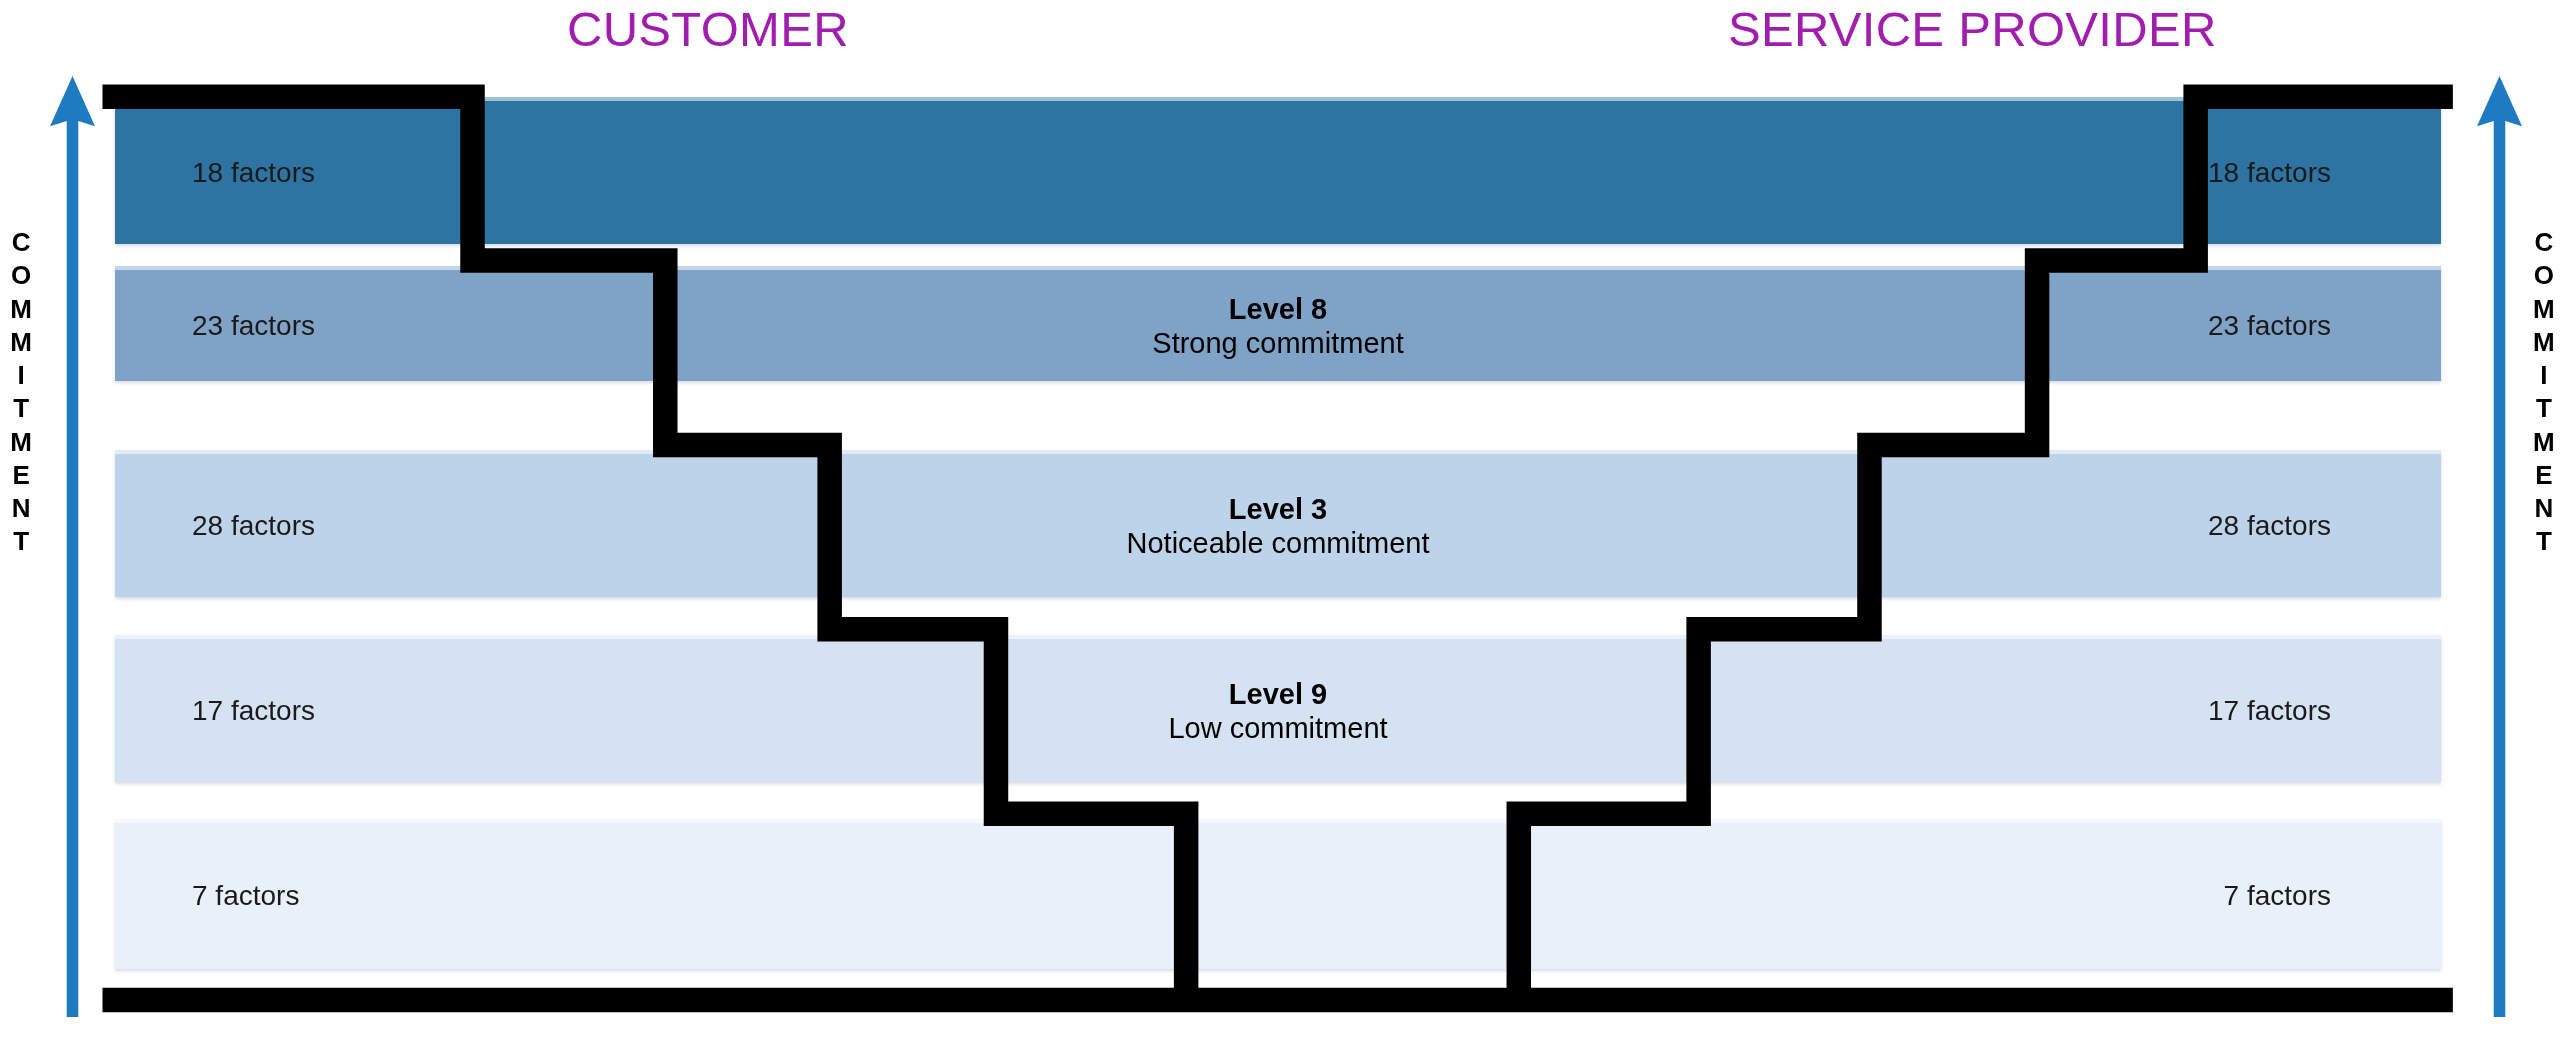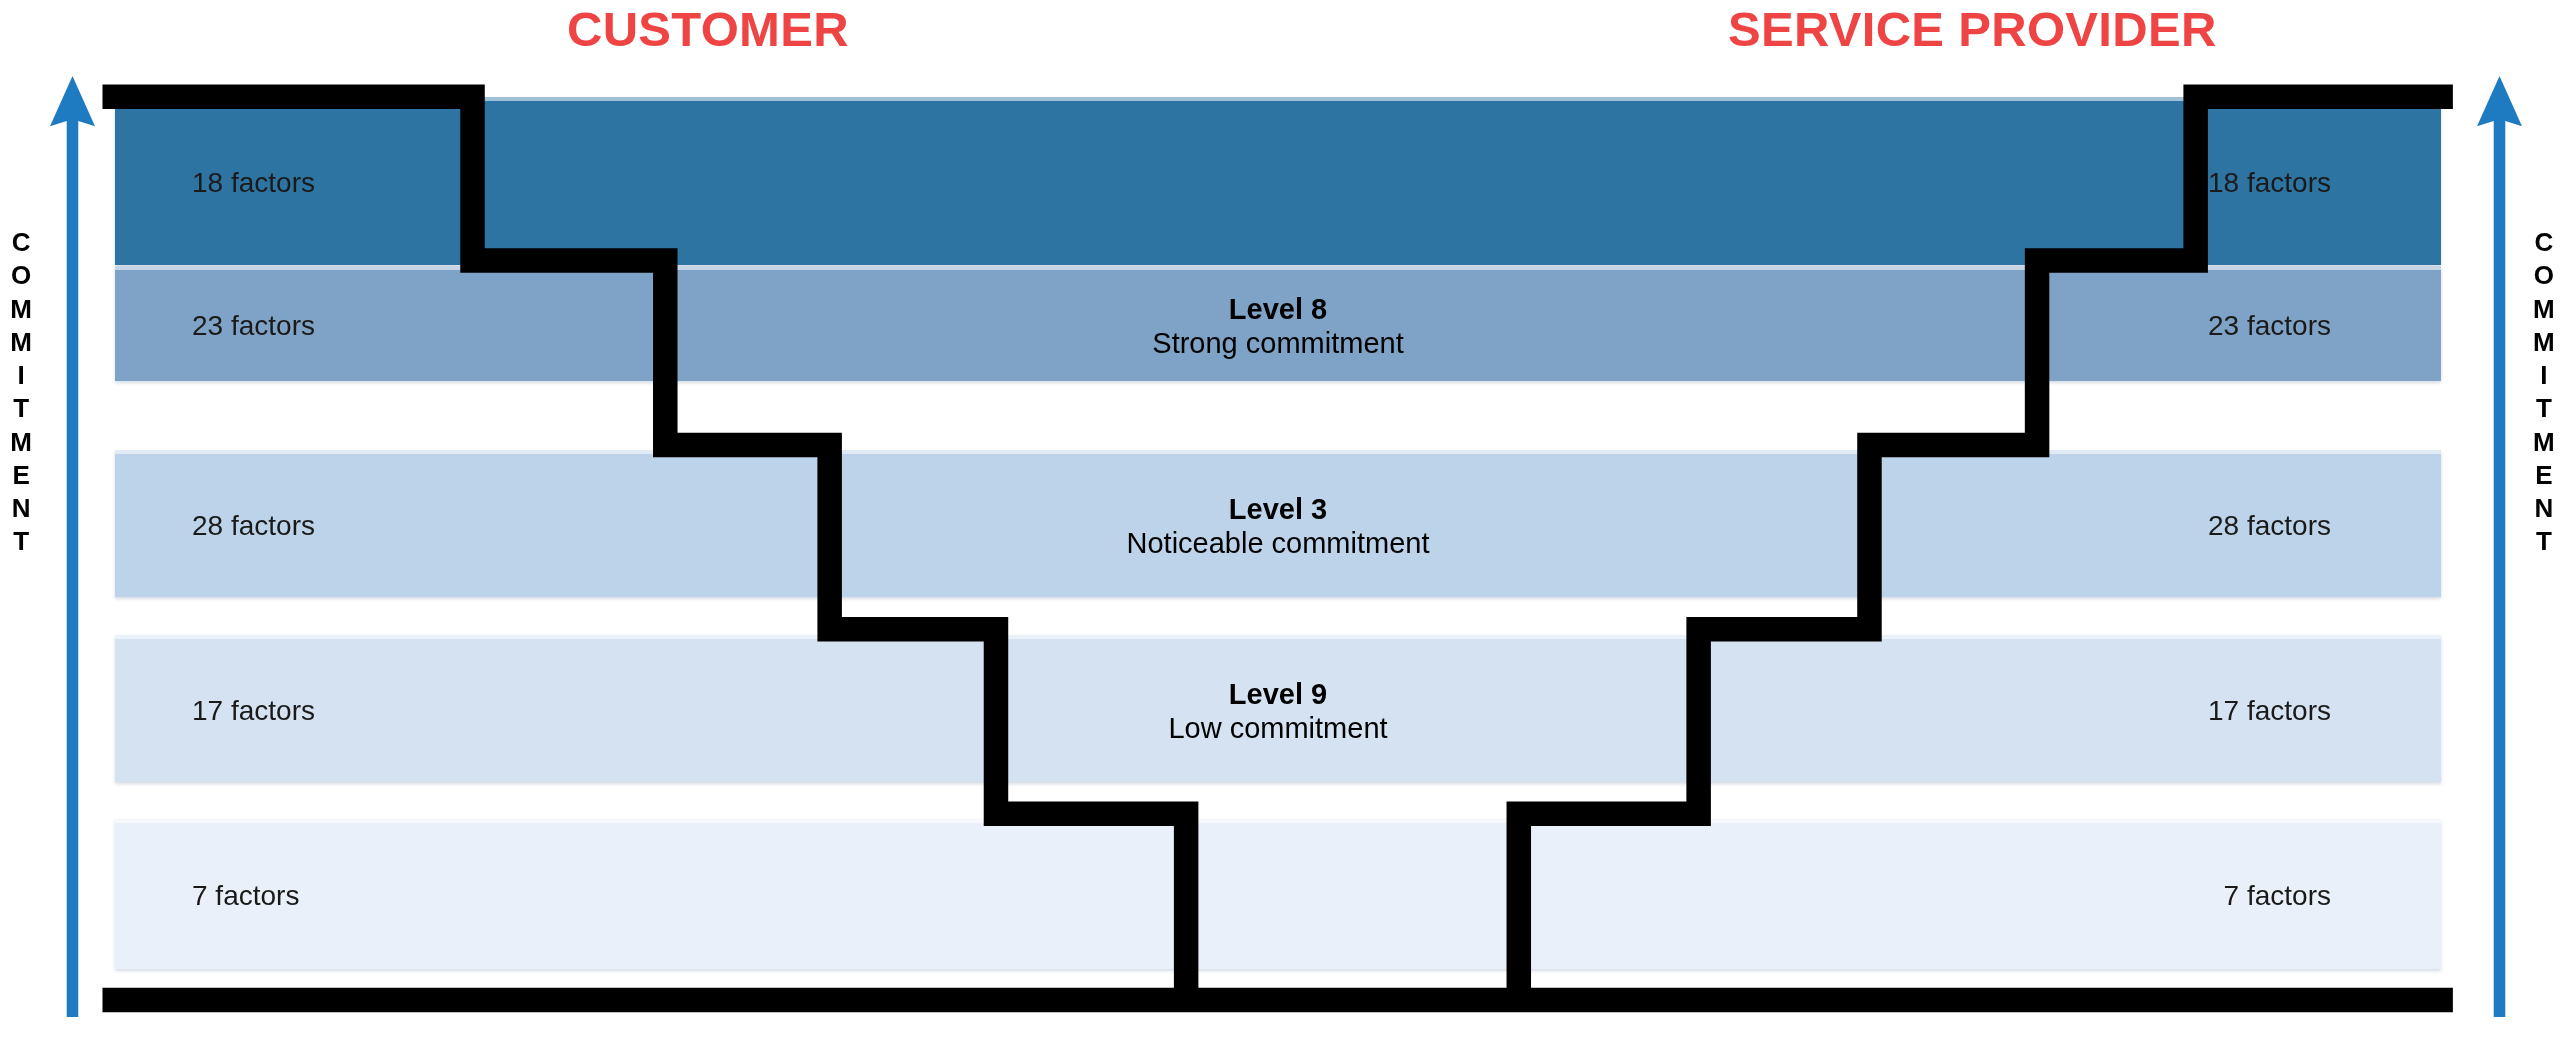--- a/index.html
+++ b/index.html
@@ -14,23 +14,23 @@
     position: relative;
     width: 2576px;
     height: 1042px;
     background: #ffffff;
     overflow: hidden;
   }
 
   
   .heading {
     position: absolute;
-    font-weight: bold;
+    font-weight: normal;
     font-size: 49px;
-    color: #ef4444;
+    color: #a21caf;
     letter-spacing: 0.3px;
     white-space: nowrap;
     font-family: "Liberation Sans", sans-serif;
   }
   #heading-customer { left: 567px;  top: 1.3px; }
   #heading-provider { left: 1728px; top: 1.3px; }
 
   
   .axis-word {
     position: absolute;
@@ -157,21 +157,21 @@
   <svg class="axis-arrow" id="axis-arrow-left" viewBox="0 0 70 1460" preserveAspectRatio="none">
     <polygon points="35,0 70,78 44,70 44,1460 26,1460 26,70 0,78" fill="#1F7BC1"></polygon>
   </svg>
 
   <svg class="axis-arrow" id="axis-arrow-right" viewBox="0 0 70 1460" preserveAspectRatio="none">
     <polygon points="35,0 70,78 44,70 44,1460 26,1460 26,70 0,78" fill="#1F7BC1"></polygon>
   </svg>
 
   <div id="bands">
 
-    <div class="band" id="band-level-5" style="top:0px; height:168px; background:#2E74A3;">
+    <div class="band" id="band-level-5" style="top:0px; height:147px; background:#2E74A3;">
       <div class="band-inner">
         <div class="factors factors-left">18 factors</div>
         <div class="factors factors-right">18 factors</div>
       </div>
     </div>
 
     <div class="band" id="band-level-4" style="top:169px; height:115px; background:#7FA3C6;">
       <div class="band-inner">
         <div class="factors factors-left">23 factors</div>
         <div class="band-center">

